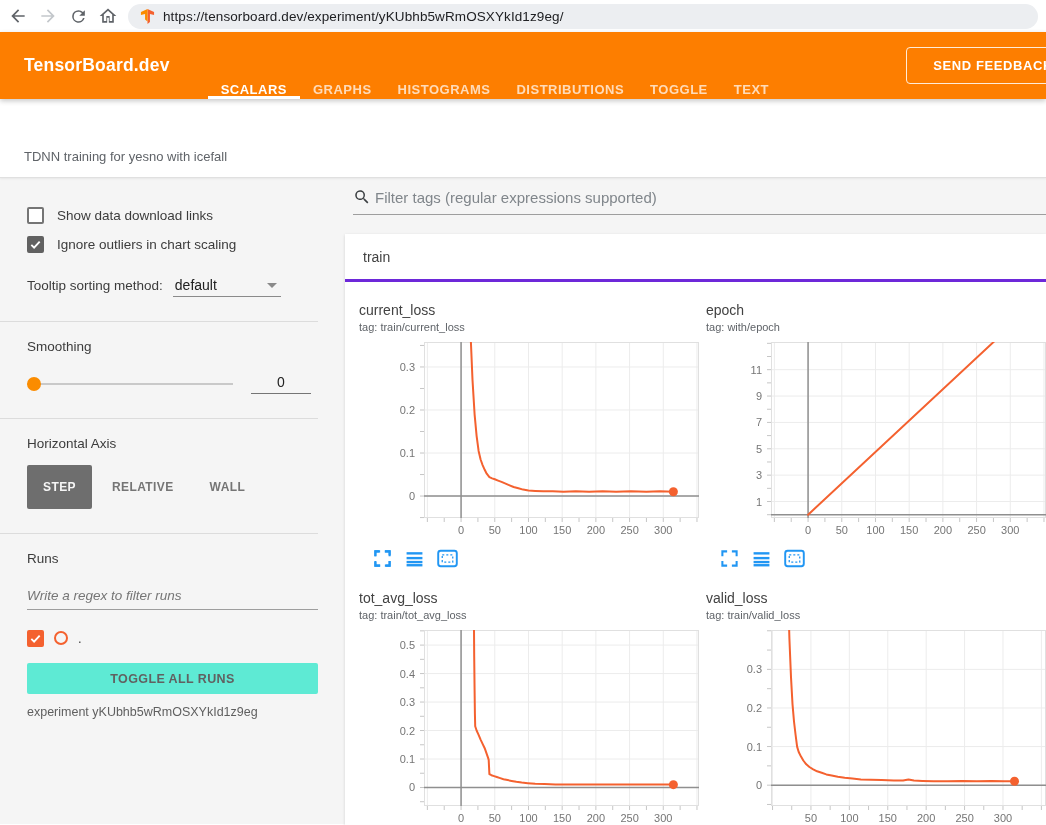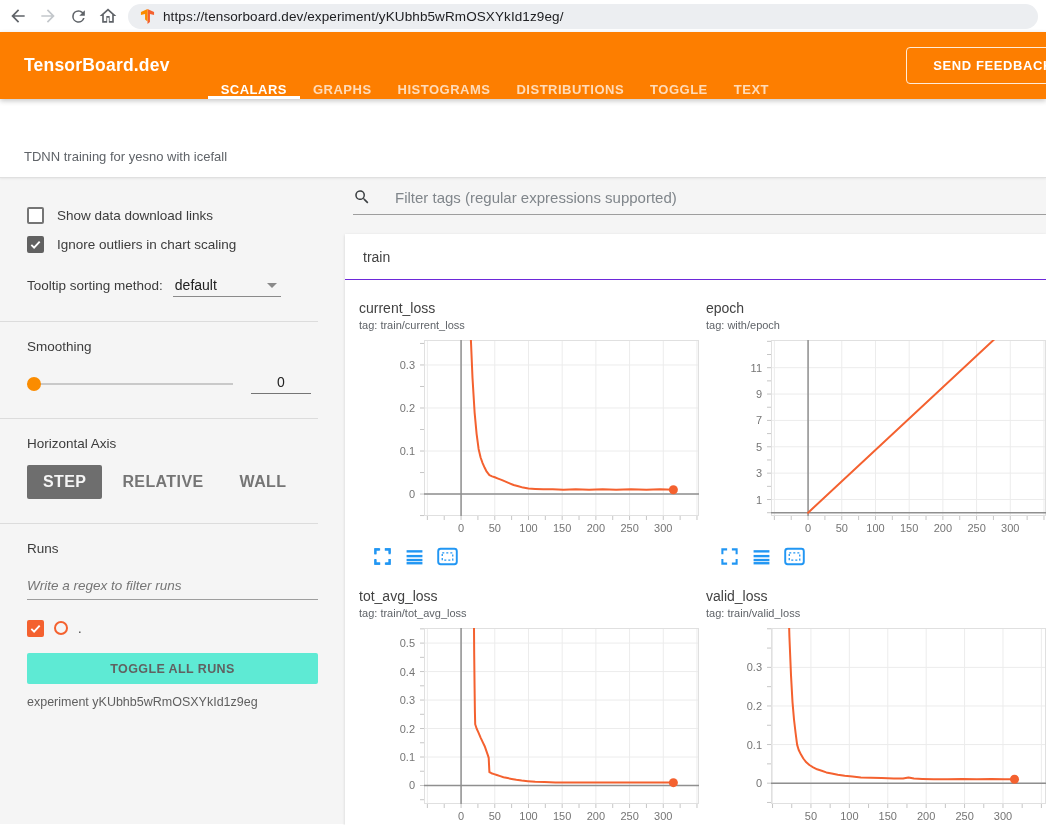--- a/index.html
+++ b/index.html
@@ -38,37 +38,37 @@
   .cb-box.orange { background:#f4612f; border-color:#f4612f; }
   .tooltip-row { display:flex; align-items:baseline; margin-top:22px; }
   .dd-value { font-size:14px; color:#212121; border-bottom:1px solid #8a8a8a; padding:0 0 3px 2px; margin-left:10px; width:108px; position:relative; cursor:pointer; }
   .dd-arrow { position:absolute; right:4px; top:6px; width:0; height:0; border-left:5px solid transparent; border-right:5px solid transparent; border-top:5px solid #8a8a8a; }
   .divider { border-top:1px solid #dcdcdc; margin:24px 27px 17px 0; }
   .slider-row { display:flex; align-items:center; margin-top:20px; }
   .slider-track { position:relative; width:206px; height:2px; background:#c9c9c9; cursor:pointer; }
   .slider-thumb { position:absolute; left:0; top:-6px; width:14px; height:14px; border-radius:50%; background:#fb8c00; }
   .slider-val { margin-left:18px; width:60px; font-size:14px; color:#212121; border-bottom:1px solid #757575; text-align:center; padding-bottom:3px; cursor:text; }
   .axis-buttons { display:flex; align-items:center; margin-top:14px; gap:4px; }
-  .axis-btn { font-size:16px; font-weight:bold; letter-spacing:.4px; color:#757575; padding:8px 16px; border-radius:2px; background:transparent; border:none; cursor:pointer; font-family:inherit; }
+  .axis-btn { font-size:12px; font-weight:bold; letter-spacing:.4px; color:#757575; padding:15px 16px; border-radius:2px; background:transparent; border:none; cursor:pointer; font-family:inherit; }
   .axis-btn.selected { background:#6e6e6e; color:#f5f5f5; }
   .regex-input { display:block; width:291px; margin-top:18px; border:none; outline:none; background:transparent; border-bottom:1px solid #9e9e9e; font-size:13.5px; color:#212121; padding:4px 0 6px; font-family:inherit;font-style:italic; }
   .regex-input::placeholder { color:#757575; }
   .run-row { display:flex; align-items:center; gap:10px; margin-top:16px; height:24px; }
   .run-circle { width:14px; height:14px; border:2px solid #f4612f; border-radius:50%; background:transparent; cursor:pointer; }
   .run-name { font-size:13px; color:#424242; }
   .toggle-btn { display:block; width:291px; margin-top:13px; background:#5eead4; border:none; border-radius:2px; height:31px; font-size:12.5px; font-weight:bold; letter-spacing:.4px; color:#616161; cursor:pointer; font-family:inherit; }
   .exp-label { margin-top:11px; font-size:12.5px; color:#5f5f5f; }
 
   
   .main { flex:1; min-width:0; padding-top:10px; }
-  .filter-row { display:flex; align-items:center; gap:24px; margin:0 0 0 8px; padding-bottom:8px; border-bottom:1px solid #9e9e9e; }
+  .filter-row { display:flex; align-items:center; gap:4px; margin:0 0 0 8px; padding-bottom:8px; border-bottom:1px solid #9e9e9e; }
   .filter-input { flex:1; border:none; outline:none; background:transparent; font-size:15px; color:#212121; font-family:inherit; }
   .filter-input::placeholder { color:#80868b; }
   .card { margin-top:19px; background:#fff; box-shadow:0 1px 3px rgba(0,0,0,.14); }
-  .card-header { padding:15px 18px 14px; font-size:14px; color:#424242; border-bottom:1px solid #6d28d9; cursor:pointer; }
+  .card-header { padding:15px 18px 14px; font-size:14px; color:#424242; border-bottom:3px solid #6d28d9; cursor:pointer; }
   .charts-grid { display:grid; grid-template-columns:345px 345px; column-gap:2px; row-gap:22px; padding:20px 0 0 14px; }
   .chart-tile { width:340px; }
   .chart-title { font-size:14px; color:#424242; line-height:1.2; }
   .chart-tag { font-size:11px; color:#5f6368; margin-top:2px; }
   .chart-plot { margin-top:9px; }
   .chart-plot svg text { font-family:"Liberation Sans", sans-serif; }
   .chart-icons { display:flex; gap:13px; margin:5px 0 0 14px; }
   .chart-icons .ic { width:19px; height:19px; cursor:pointer; }
 </style>
 </head>

